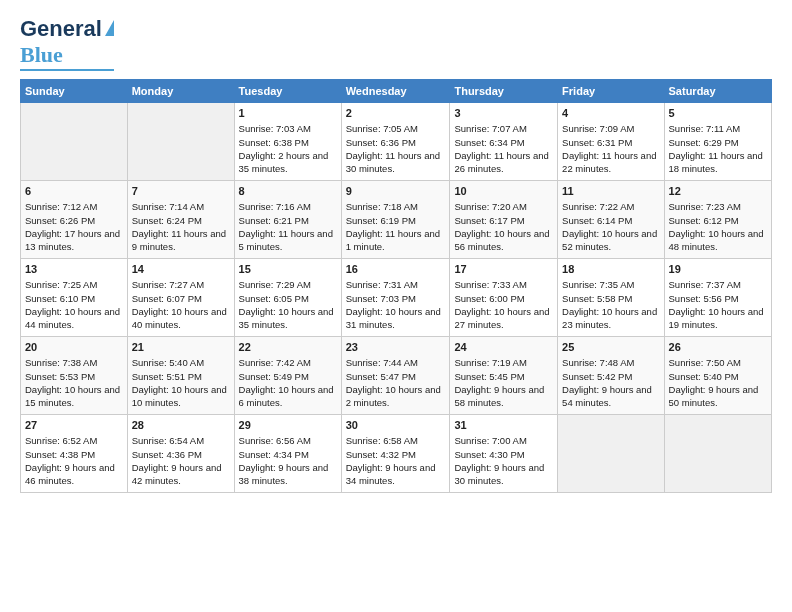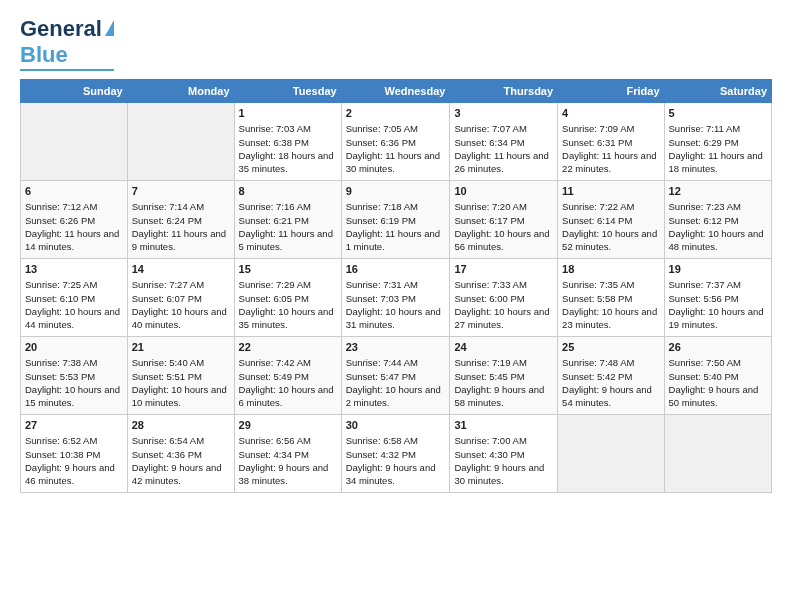--- a/index.html
+++ b/index.html
@@ -39,21 +39,21 @@
     }
     table {
       width: 100%;
       border-collapse: collapse;
       font-size: 10px;
     }
     th {
       background: #3f7fc2;
       color: #fff;
       padding: 5px 4px;
-      text-align: right;
+      text-align: left;
       font-size: 11px;
       font-weight: bold;
       border: 1px solid #3f7fc2;
     }
     td {
       border: 1px solid #ccc;
       vertical-align: top;
       padding: 3px 4px;
       width: 113px;
       min-height: 70px;
@@ -82,21 +82,21 @@
 </head>
 <body>
 
 <div class="page">
   <div class="header">
     <div class="logo">
       <div style="display:flex;align-items:center;">
         <span style="font-size:22px;font-weight:bold;color:#1a3a5c;">General</span>
         <span style="display:inline-block;width:0;height:0;border-left:9px solid transparent;border-bottom:16px solid #4a9fd4;margin-left:3px;margin-bottom:2px;"></span>
       </div>
-      <div style="display:flex;align-items:center;">
+      <div style="display:flex;align-items:center;font-family:Liberation Serif, serif;">
         <span style="font-size:22px;font-weight:bold;color:#4a9fd4;margin-right:2px;">Blue</span>
       </div>
       <div style="height:2px;background:#4a9fd4;width:100%;margin-top:1px;"></div>
     </div>
     <div class="title-block">
       <div class="month-title"></div>
       <div class="subtitle"></div>
     </div>
   </div>
 
@@ -113,21 +113,21 @@
         </tr>
     </thead>
     <tbody id="calendar-body">
     <tr>
           <td class="empty" style="background: rgb(240, 240, 240);"></td>
           <td class="empty" style="background: rgb(240, 240, 240);"></td>
           <td>
             <span class="day-num">1</span>
             <div>Sunrise: 7:03 AM</div>
             <div>Sunset: 6:38 PM</div>
-            <div>Daylight: 18 hours and 35 minutes.</div>
+            <div>Daylight: 2 hours and 35 minutes.</div>
           </td>
           <td>
             <span class="day-num">2</span>
             <div>Sunrise: 7:05 AM</div>
             <div>Sunset: 6:36 PM</div>
             <div>Daylight: 11 hours and 30 minutes.</div>
           </td>
           <td>
             <span class="day-num">3</span>
             <div>Sunrise: 7:07 AM</div>
@@ -145,21 +145,21 @@
             <div>Sunrise: 7:11 AM</div>
             <div>Sunset: 6:29 PM</div>
             <div>Daylight: 11 hours and 18 minutes.</div>
           </td>
         </tr>
         <tr style="background: rgb(240, 244, 248);">
           <td>
             <span class="day-num">6</span>
             <div>Sunrise: 7:12 AM</div>
             <div>Sunset: 6:26 PM</div>
-            <div>Daylight: 11 hours and 14 minutes.</div>
+            <div>Daylight: 17 hours and 13 minutes.</div>
           </td>
           <td>
             <span class="day-num">7</span>
             <div>Sunrise: 7:14 AM</div>
             <div>Sunset: 6:24 PM</div>
             <div>Daylight: 11 hours and 9 minutes.</div>
           </td>
           <td>
             <span class="day-num">8</span>
             <div>Sunrise: 7:16 AM</div>
@@ -276,21 +276,21 @@
             <span class="day-num">26</span>
             <div>Sunrise: 7:50 AM</div>
             <div>Sunset: 5:40 PM</div>
             <div>Daylight: 9 hours and 50 minutes.</div>
           </td>
         </tr>
         <tr>
           <td>
             <span class="day-num">27</span>
             <div>Sunrise: 6:52 AM</div>
-            <div>Sunset: 10:38 PM</div>
+            <div>Sunset: 4:38 PM</div>
             <div>Daylight: 9 hours and 46 minutes.</div>
           </td>
           <td>
             <span class="day-num">28</span>
             <div>Sunrise: 6:54 AM</div>
             <div>Sunset: 4:36 PM</div>
             <div>Daylight: 9 hours and 42 minutes.</div>
           </td>
           <td>
             <span class="day-num">29</span>

